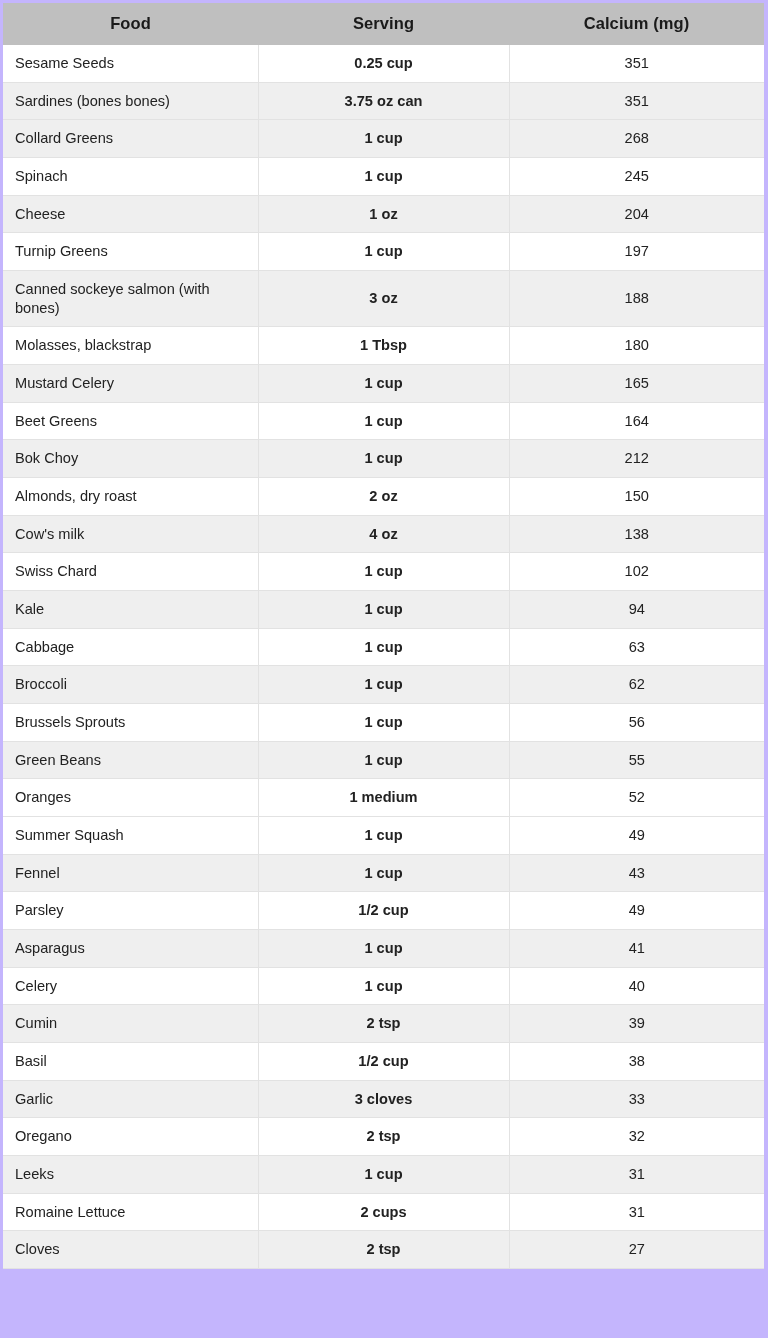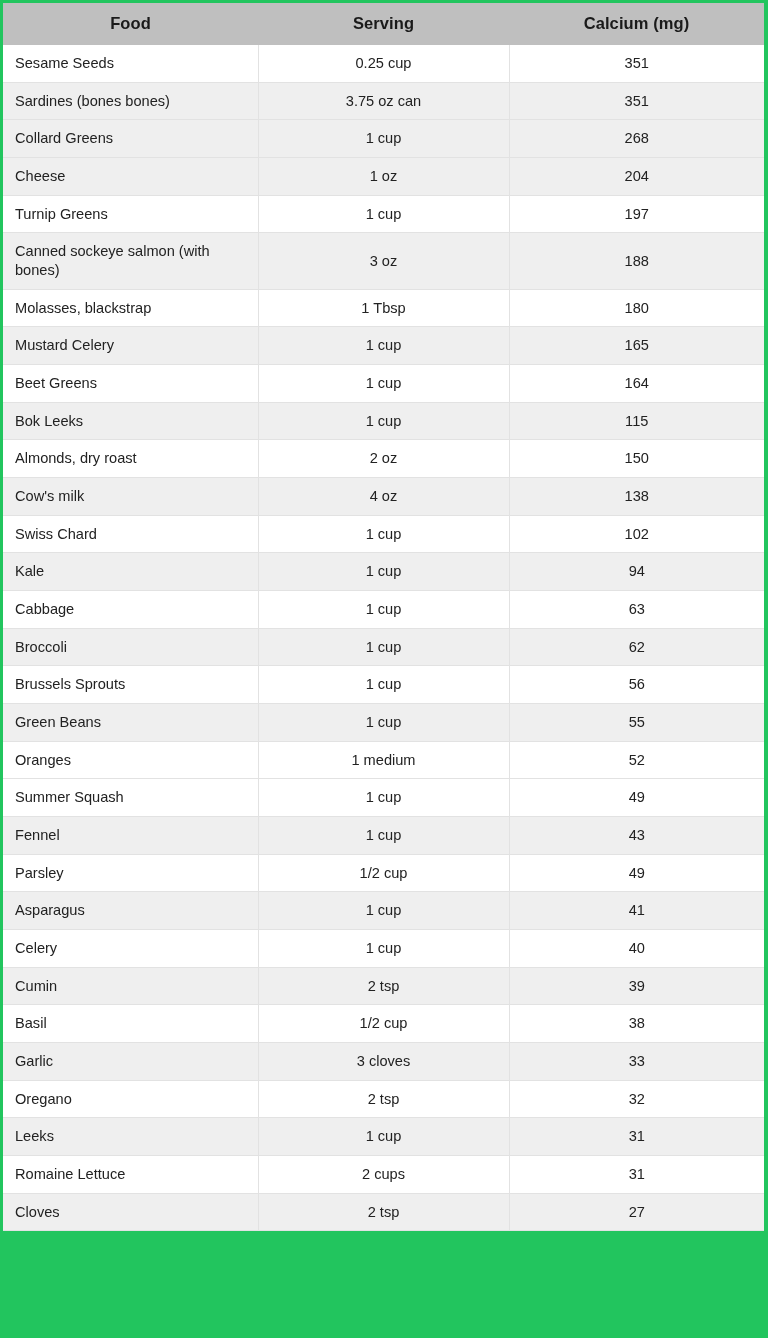--- a/index.html
+++ b/index.html
@@ -14,21 +14,21 @@
     overflow: hidden;
     font-family: "Liberation Sans", "DejaVu Sans", sans-serif;
     -webkit-font-smoothing: antialiased;
   }
 
   .table-wrap {
     width: 768px;
     height: 1338px;
     overflow: hidden;
     position: relative;
-    background: #22c55e;
+    background: #c4b5fd;
     box-sizing: border-box;
     padding: 3px 16px 0 3px;
   }
 
   table.data-table {
     width: 761px;
     border-collapse: collapse;
     table-layout: fixed;
     background: #ffffff;
   }
@@ -81,20 +81,21 @@
   }
   tbody td.cell-serving,
   tbody td.cell-calcium {
     text-align: center;
   }
 
   
   tbody td.cell-serving {
     border-left: 1px solid #e2e2e2;
     border-right: 1px solid #e2e2e2;
+    font-weight: bold;
   }
 
   
   tbody tr.tall td {
     height: 55px;
   }
   tbody tr.tall td.cell-food {
     white-space: normal;
   }
 </style>
@@ -124,20 +125,25 @@
         <tr class="striped">
           <td class="cell-food">Sardines (bones bones)</td>
           <td class="cell-serving">3.75 oz can</td>
           <td class="cell-calcium">351</td>
         </tr>
         <tr class="striped">
           <td class="cell-food">Collard Greens</td>
           <td class="cell-serving">1 cup</td>
           <td class="cell-calcium">268</td>
         </tr>
+        <tr>
+          <td class="cell-food">Spinach</td>
+          <td class="cell-serving">1 cup</td>
+          <td class="cell-calcium">245</td>
+        </tr>
         <tr class="striped">
           <td class="cell-food">Cheese</td>
           <td class="cell-serving">1 oz</td>
           <td class="cell-calcium">204</td>
         </tr>
         <tr>
           <td class="cell-food">Turnip Greens</td>
           <td class="cell-serving">1 cup</td>
           <td class="cell-calcium">197</td>
         </tr>
@@ -155,23 +161,23 @@
           <td class="cell-food">Mustard Celery</td>
           <td class="cell-serving">1 cup</td>
           <td class="cell-calcium">165</td>
         </tr>
         <tr>
           <td class="cell-food">Beet Greens</td>
           <td class="cell-serving">1 cup</td>
           <td class="cell-calcium">164</td>
         </tr>
         <tr class="striped">
-          <td class="cell-food">Bok Leeks</td>
-          <td class="cell-serving">1 cup</td>
-          <td class="cell-calcium">115</td>
+          <td class="cell-food">Bok Choy</td>
+          <td class="cell-serving">1 cup</td>
+          <td class="cell-calcium">212</td>
         </tr>
         <tr>
           <td class="cell-food">Almonds, dry roast</td>
           <td class="cell-serving">2 oz</td>
           <td class="cell-calcium">150</td>
         </tr>
         <tr class="striped">
           <td class="cell-food">Cow's milk</td>
           <td class="cell-serving">4 oz</td>
           <td class="cell-calcium">138</td>

